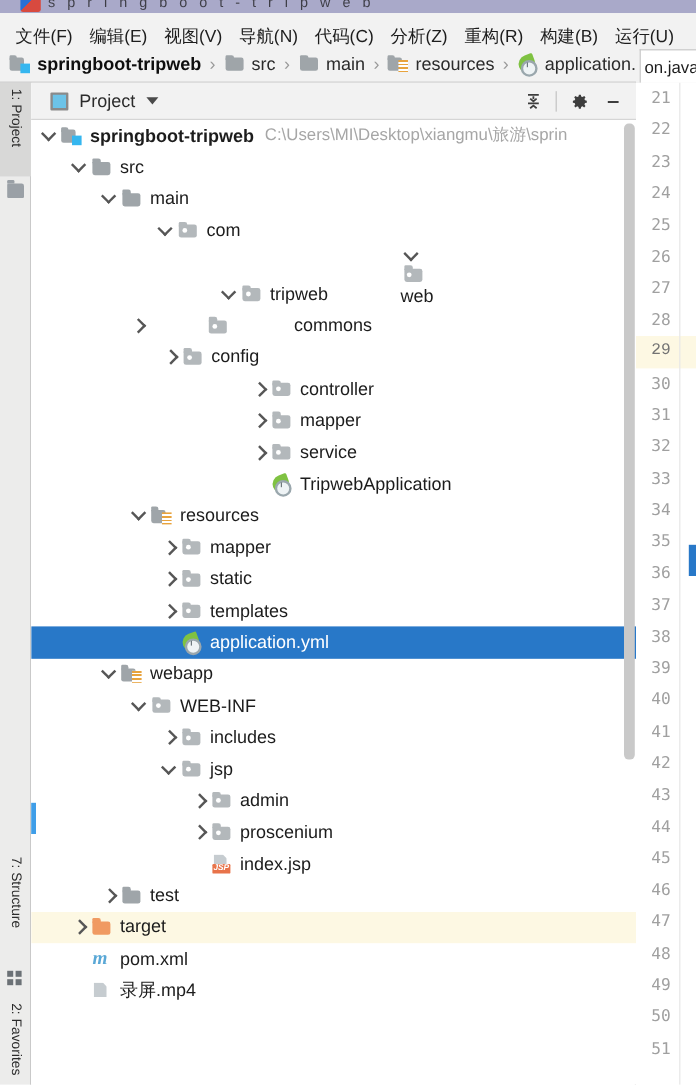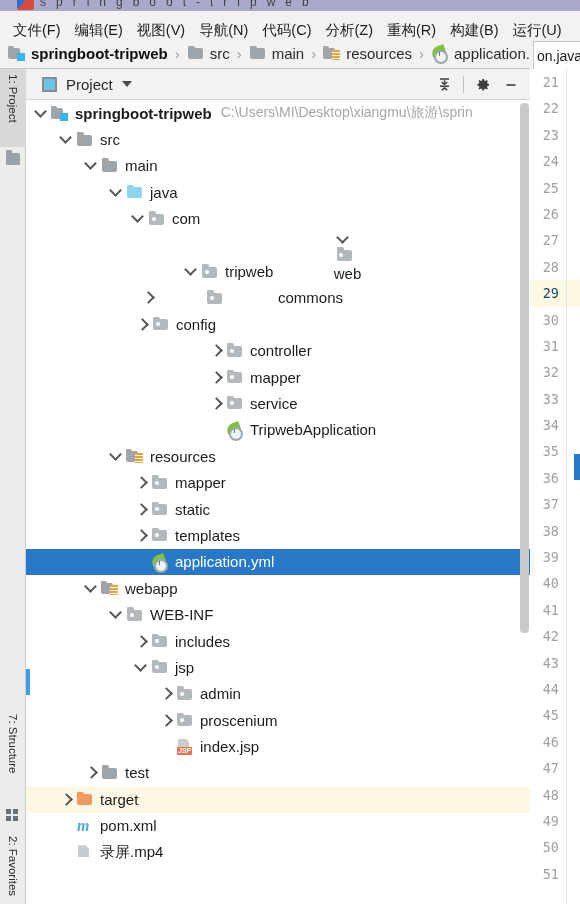--- a/index.html
+++ b/index.html
@@ -286,21 +286,21 @@
   .gutter {
     position: absolute; left: 0; top: 0; width: 50px; height: 835px;
     background: #ffffff;
   }
   .lineno {
     position: relative; height: 26.4px; line-height: 26.4px;
     text-align: right; padding-right: 21px;
     font-family: "DejaVu Sans Mono", monospace;
     font-size: 13.5px; color: #a0a0a0;
   }
-  .lineno.current { background: #fdf8e3; color: #0c4a6e; }
+  .lineno.current { background: #fdf8e3; color: #737373; font-family: Liberation Mono, monospace; }
   .gutter-edge {
     position: absolute; right: 13px; top: 0; width: 1px; height: 835px;
     background: #e6e6e6;
   }
   .editor-scroll {
     position: absolute; right: 0; width: 6px; background: #2878c8;
   }
   .panel-edge-mark {
     position: absolute; left: 0; width: 4px; background: #3f9ee8;
   }
@@ -425,25 +425,20 @@
         <div class="row" style="padding-left: 33px;">
           <span class="arrow down"></span>
           <span class="fico g-folder"></span>
           <span class="label">src</span>
         </div>
         <div class="row" style="padding-left: 58px;">
           <span class="arrow down"></span>
           <span class="fico g-folder"></span>
           <span class="label">main</span>
         </div>
-        <div class="row" style="padding-left: 83px;">
-          <span class="arrow down"></span>
-          <span class="fico g-src"></span>
-          <span class="label">java</span>
-        </div>
         <div class="row" style="padding-left: 105px;">
           <span class="arrow down"></span>
           <span class="fico g-pkg">
             <i></i>
           </span>
           <span class="label">com</span>
         </div>
         <div class="row" style="padding-left: 133px; flex-direction: column;">
           <span class="arrow down"></span>
           <span class="fico g-pkg">
@@ -451,21 +446,21 @@
           </span>
           <span class="label">web</span>
         </div>
         <div class="row" style="padding-left: 158px;">
           <span class="arrow down"></span>
           <span class="fico g-pkg">
             <i></i>
           </span>
           <span class="label">tripweb</span>
         </div>
-        <div class="row" style="padding-left: 115px; gap: 48px;">
+        <div class="row" style="padding-left: 82px; gap: 48px;">
           <span class="arrow right"></span>
           <span class="fico g-pkg">
             <i></i>
           </span>
           <span class="label">commons</span>
         </div>
         <div class="row" style="padding-left: 109px;">
           <span class="arrow right"></span>
           <span class="fico g-pkg">
             <i></i>

